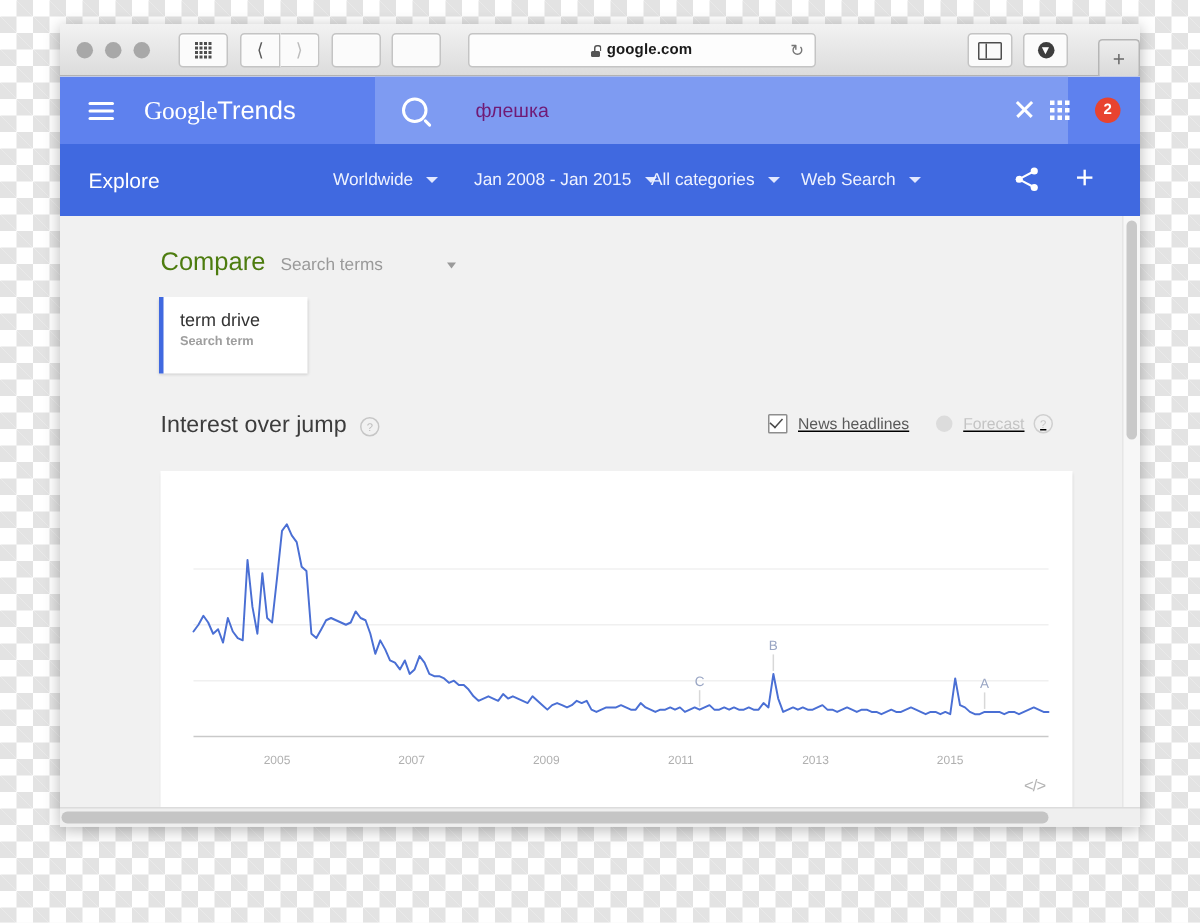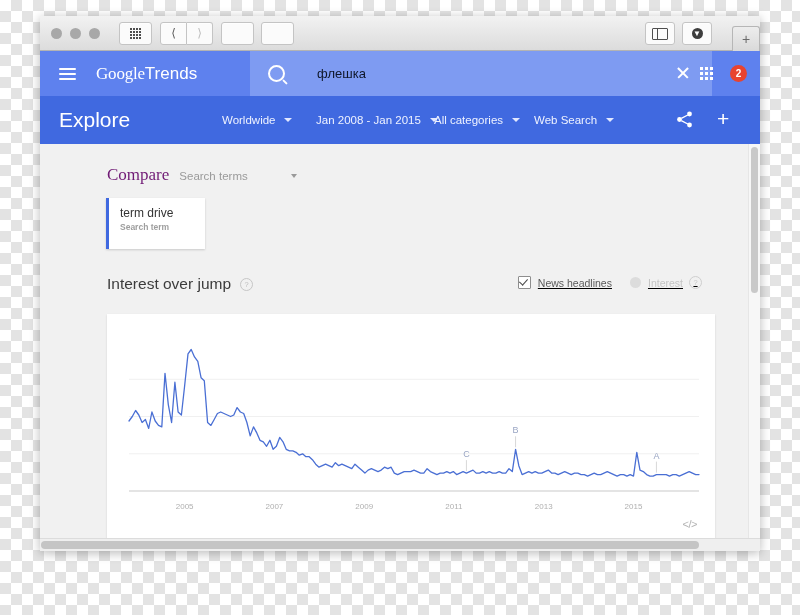--- a/index.html
+++ b/index.html
@@ -81,54 +81,54 @@
   #hamburger span{display:block;height:2px;background:#fff;border-radius:1px;}
   #brand{margin-left:20px;font-size:17px;color:#ffffff;white-space:nowrap;}
   #brand .g{font-family:"Liberation Serif", serif;letter-spacing:-.2px;}
   #brand .t{font-family:"Liberation Sans", sans-serif;font-weight:300;}
   #searchbox{
     position:absolute;left:210px;top:0;width:462px;height:45px;
     background:#7e9bf2;display:flex;align-items:center;
   }
   #search-icon{width:13px;height:13px;border:2px solid #fff;border-radius:50%;margin-left:18px;position:relative;}
   #search-icon::after{content:"";position:absolute;right:-5px;bottom:-3px;width:6px;height:2px;background:#fff;transform:rotate(45deg);border-radius:1px;}
-  #search-value{margin-left:32px;font-size:13px;color:#0f172a;}
+  #search-value{margin-left:32px;font-size:13px;color:#701a75;}
   #clear-icon{position:absolute;right:22px;top:15px;width:14px;height:14px;}
   #clear-icon::before,#clear-icon::after{content:"";position:absolute;left:0;top:6px;width:14px;height:1.6px;background:#fff;}
   #clear-icon::before{transform:rotate(45deg);}
   #clear-icon::after{transform:rotate(-45deg);}
   #apps-btn{position:absolute;right:47px;top:16px;display:grid;grid-template-columns:repeat(3,3px);grid-template-rows:repeat(3,3px);gap:2px;}
   #apps-btn i{background:#fff;display:block;width:3px;height:3px;}
   #badge{
     position:absolute;right:13px;top:14px;width:17px;height:17px;border-radius:50%;
     background:#e8432f;color:#fff;font-size:10px;font-weight:bold;
     display:flex;align-items:center;justify-content:center;
   }
   
   #explore-bar{height:48px;background:#4069e0;display:flex;align-items:center;position:relative;}
-  #explore-title{margin-left:19px;font-size:21px;color:#fff;font-weight:300;text-align:right;}
+  #explore-title{margin-left:19px;font-size:14px;color:#fff;font-weight:300;text-align:right;}
   .filter{
     display:flex;align-items:center;font-size:11.5px;color:#eef2ff;
     position:absolute;top:18px;cursor:pointer;
   }
   .filter .caret{
     margin-left:9px;width:0;height:0;border-left:4px solid transparent;
     border-right:4px solid transparent;border-top:4px solid #e2e8ff;
   }
   #f-region{left:182px;}
   #f-time{left:276px;}
   #f-cat{left:394px;}
   #f-type{left:494px;}
   #share-icon{position:absolute;left:635px;top:14px;width:19px;height:19px;}
   #share-icon svg{display:block;}
   #plus-icon{position:absolute;left:677px;top:13px;font-size:21px;color:#fff;font-weight:300;line-height:19px;}
   
   #content{position:relative;height:408px;background:#f1f1f1;}
   #compare-row{display:flex;align-items:baseline;padding:21px 0 0 67px;}
-  #compare-title{font-size:17px;color:#701a75;font-weight:400;font-family:Liberation Serif, serif;}
+  #compare-title{font-size:17px;color:#4d7c0f;font-weight:400;}
   #compare-sub{margin-left:10px;font-size:11.5px;color:#9a9a9a;display:flex;align-items:center;cursor:pointer;gap:37px;}
   #compare-sub .caret{margin-left:6px;width:0;height:0;border-left:3.5px solid transparent;border-right:3.5px solid transparent;border-top:4px solid #9a9a9a;}
   #terms{display:flex;gap:12px;margin:13px 0 0 66px;}
   #term-card{
     width:85px;height:43px;background:#fff;border-left:3px solid #4069e0;
     padding:8px 0 0 11px;box-shadow:0 1px 2px rgba(0,0,0,.16);
   }
   #term-label{font-size:12px;color:#333;line-height:14px;}
   #term-sub{font-size:8.5px;color:#9e9e9e;margin-top:2px;font-weight:bold;}
   #add-term{
@@ -202,20 +202,25 @@
         <span class="chev">⟨</span>
       </div>
       <div class="tbtn" id="fwd-btn">
         <span class="chev dim">⟩</span>
       </div>
     </div>
 
     <div class="tbtn" id="blank1"></div>
     <div class="tbtn" id="blank2"></div>
 
+    <div id="urlbar">
+      <span id="lock-icon"></span>
+      <span id="url-text">google.com</span>
+      <span id="reload-btn">↻</span>
+    </div>
 
     <div id="right-btns">
       <div class="tbtn" id="sidebar-btn">
         <span class="sb-glyph"></span>
       </div>
       <div class="tbtn" id="dl-btn">
         <span class="dl-glyph">▼</span>
       </div>
     </div>
 
@@ -304,21 +309,21 @@
       </div>
 
       <div id="iot-row">
         <span id="iot-title">Interest over jump</span>
         <span class="help-dot">?</span>
 
         <div id="toggles">
           <span id="news-check"></span>
           <span id="news-label">News headlines</span>
           <span id="fc-toggle"></span>
-          <span id="fc-label">Interest</span>
+          <span id="fc-label">Forecast</span>
           <span id="fc-help">?</span>
         </div>
       </div>
 
       <div id="chart-card">
         <svg id="chart-svg" width="608" height="224" viewBox="0 0 608 224">
           <g id="gridlines">
               <line x1="22" x2="592" y1="139.75" y2="139.75" stroke="#f0f0f0" stroke-width="1"></line>
               <line x1="22" x2="592" y1="102.5" y2="102.5" stroke="#f0f0f0" stroke-width="1"></line>
               <line x1="22" x2="592" y1="65.25" y2="65.25" stroke="#f0f0f0" stroke-width="1"></line>

